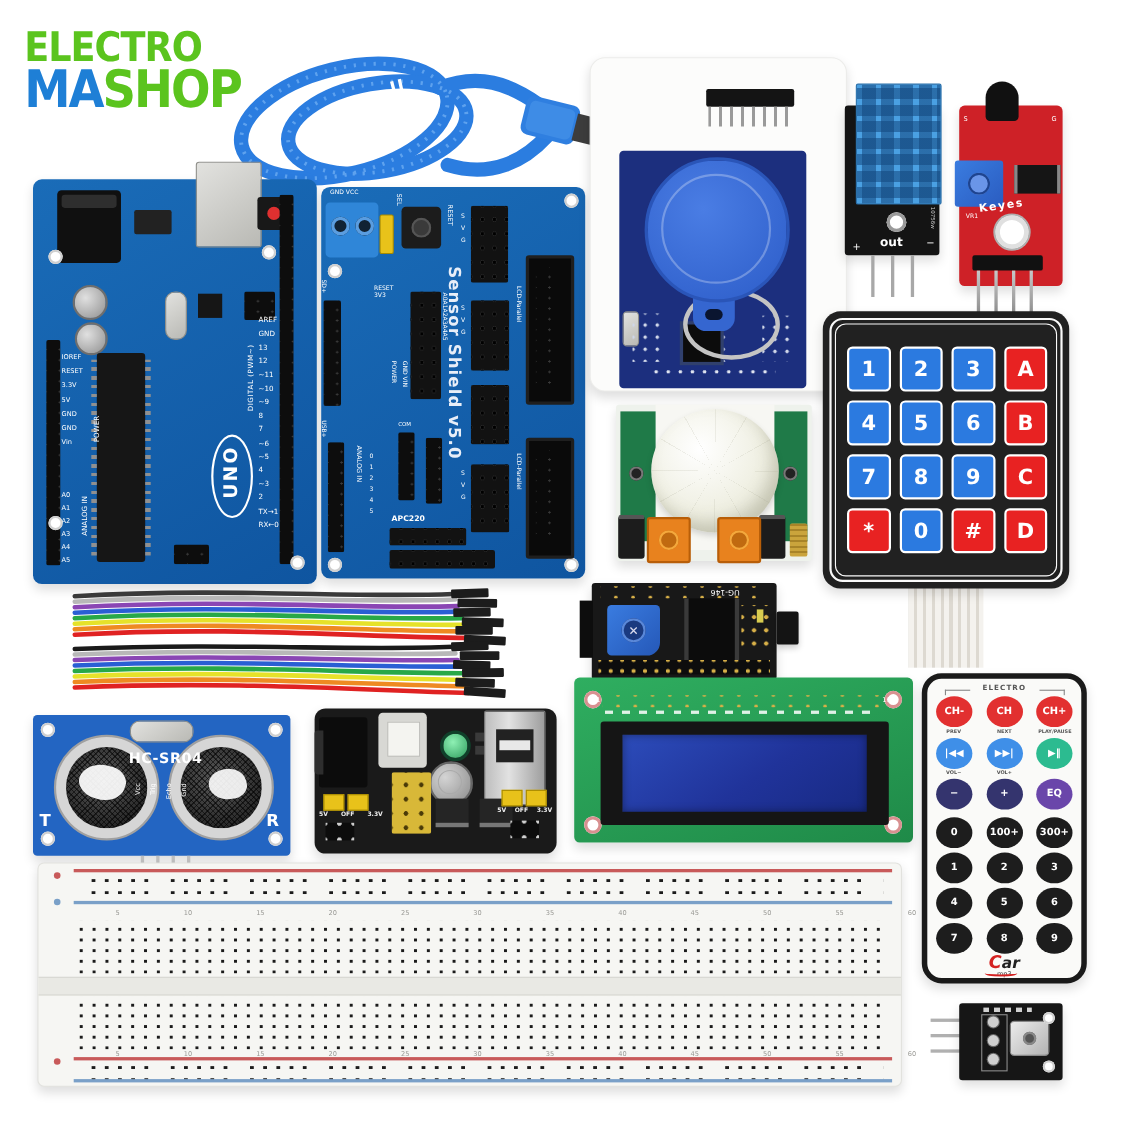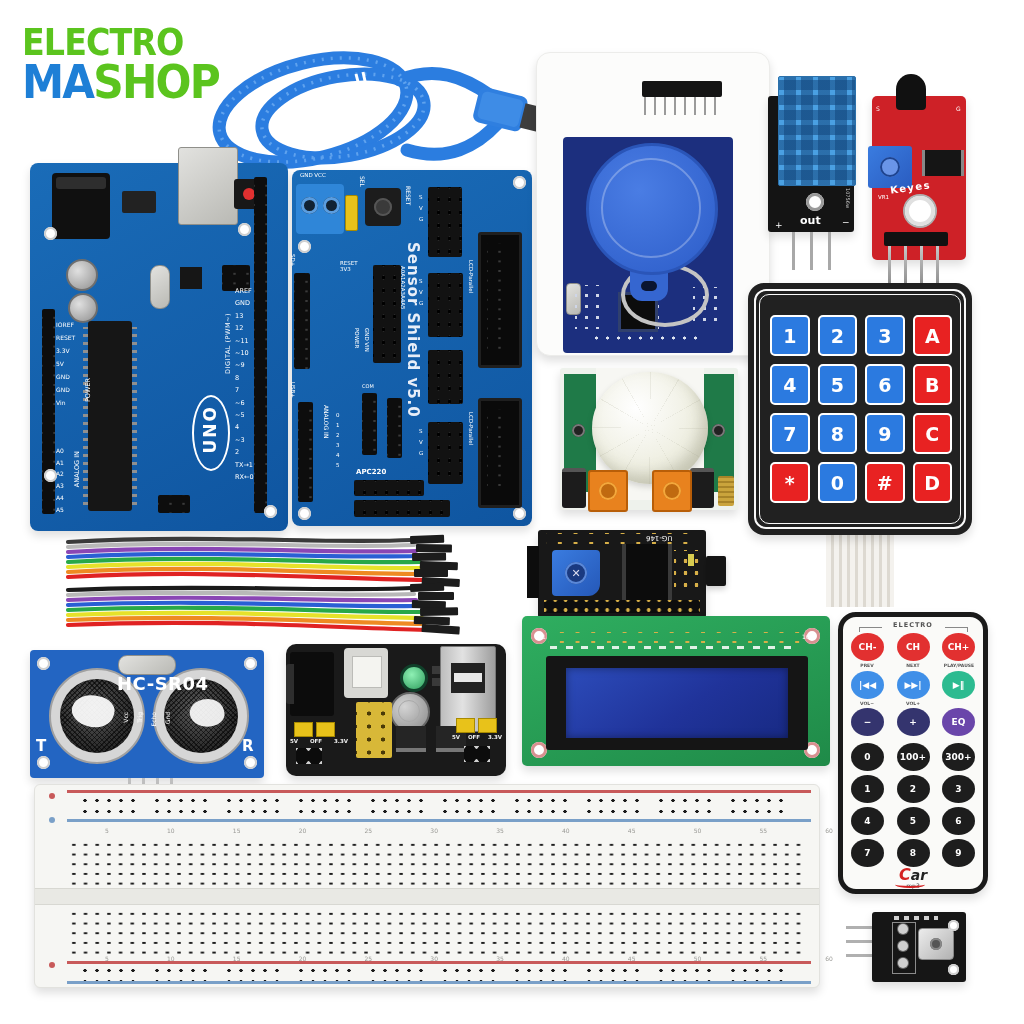--- a/index.html
+++ b/index.html
@@ -381,21 +381,21 @@
     <div class="abs" style="left:19px;top:18px;width:92px;height:92px;border-radius:50%;background:#d6d6d6;border:2px solid #a0a0a0">
       <div class="abs mesh" style="left:9px;top:9px;width:74px;height:74px;border-radius:50%">
         <div class="abs" style="left:12px;top:16px;width:42px;height:32px;background:rgba(255,255,255,.92);border-radius:60% 40% 55% 45%;transform:rotate(18deg)"></div>
       </div>
     </div>
     <div class="abs" style="left:123px;top:18px;width:92px;height:92px;border-radius:50%;background:#d6d6d6;border:2px solid #a0a0a0">
       <div class="abs mesh" style="left:9px;top:9px;width:74px;height:74px;border-radius:50%">
         <div class="abs" style="left:26px;top:20px;width:34px;height:28px;background:rgba(255,255,255,.9);border-radius:45% 55% 40% 60%;transform:rotate(-14deg)"></div>
       </div>
     </div>
-    <span class="t b" style="left:87px;top:24px;font-size:18px;letter-spacing:.5px">HC-SR04</span>
+    <span class="t b" style="left:87px;top:34px;font-size:13px;letter-spacing:.5px">HC-SR04</span>
     <span class="t b" style="left:6px;top:88px;font-size:15px">T</span>
     <span class="t b" style="left:212px;top:88px;font-size:15px">R</span>
     <span class="t vu" style="left:93px;top:62px;font-size:6px">Vcc</span>
     <span class="t vu" style="left:107px;top:62px;font-size:6px">Trig</span>
     <span class="t vu" style="left:121px;top:62px;font-size:6px">Echo</span>
     <span class="t vu" style="left:135px;top:62px;font-size:6px">Gnd</span>
   </div>
   <div class="abs" style="left:128px;top:778px;width:3px;height:24px;background:#c0c0c0"></div>
   <div class="abs" style="left:142px;top:778px;width:3px;height:24px;background:#c0c0c0"></div>
   <div class="abs" style="left:156px;top:778px;width:3px;height:24px;background:#c0c0c0"></div>

